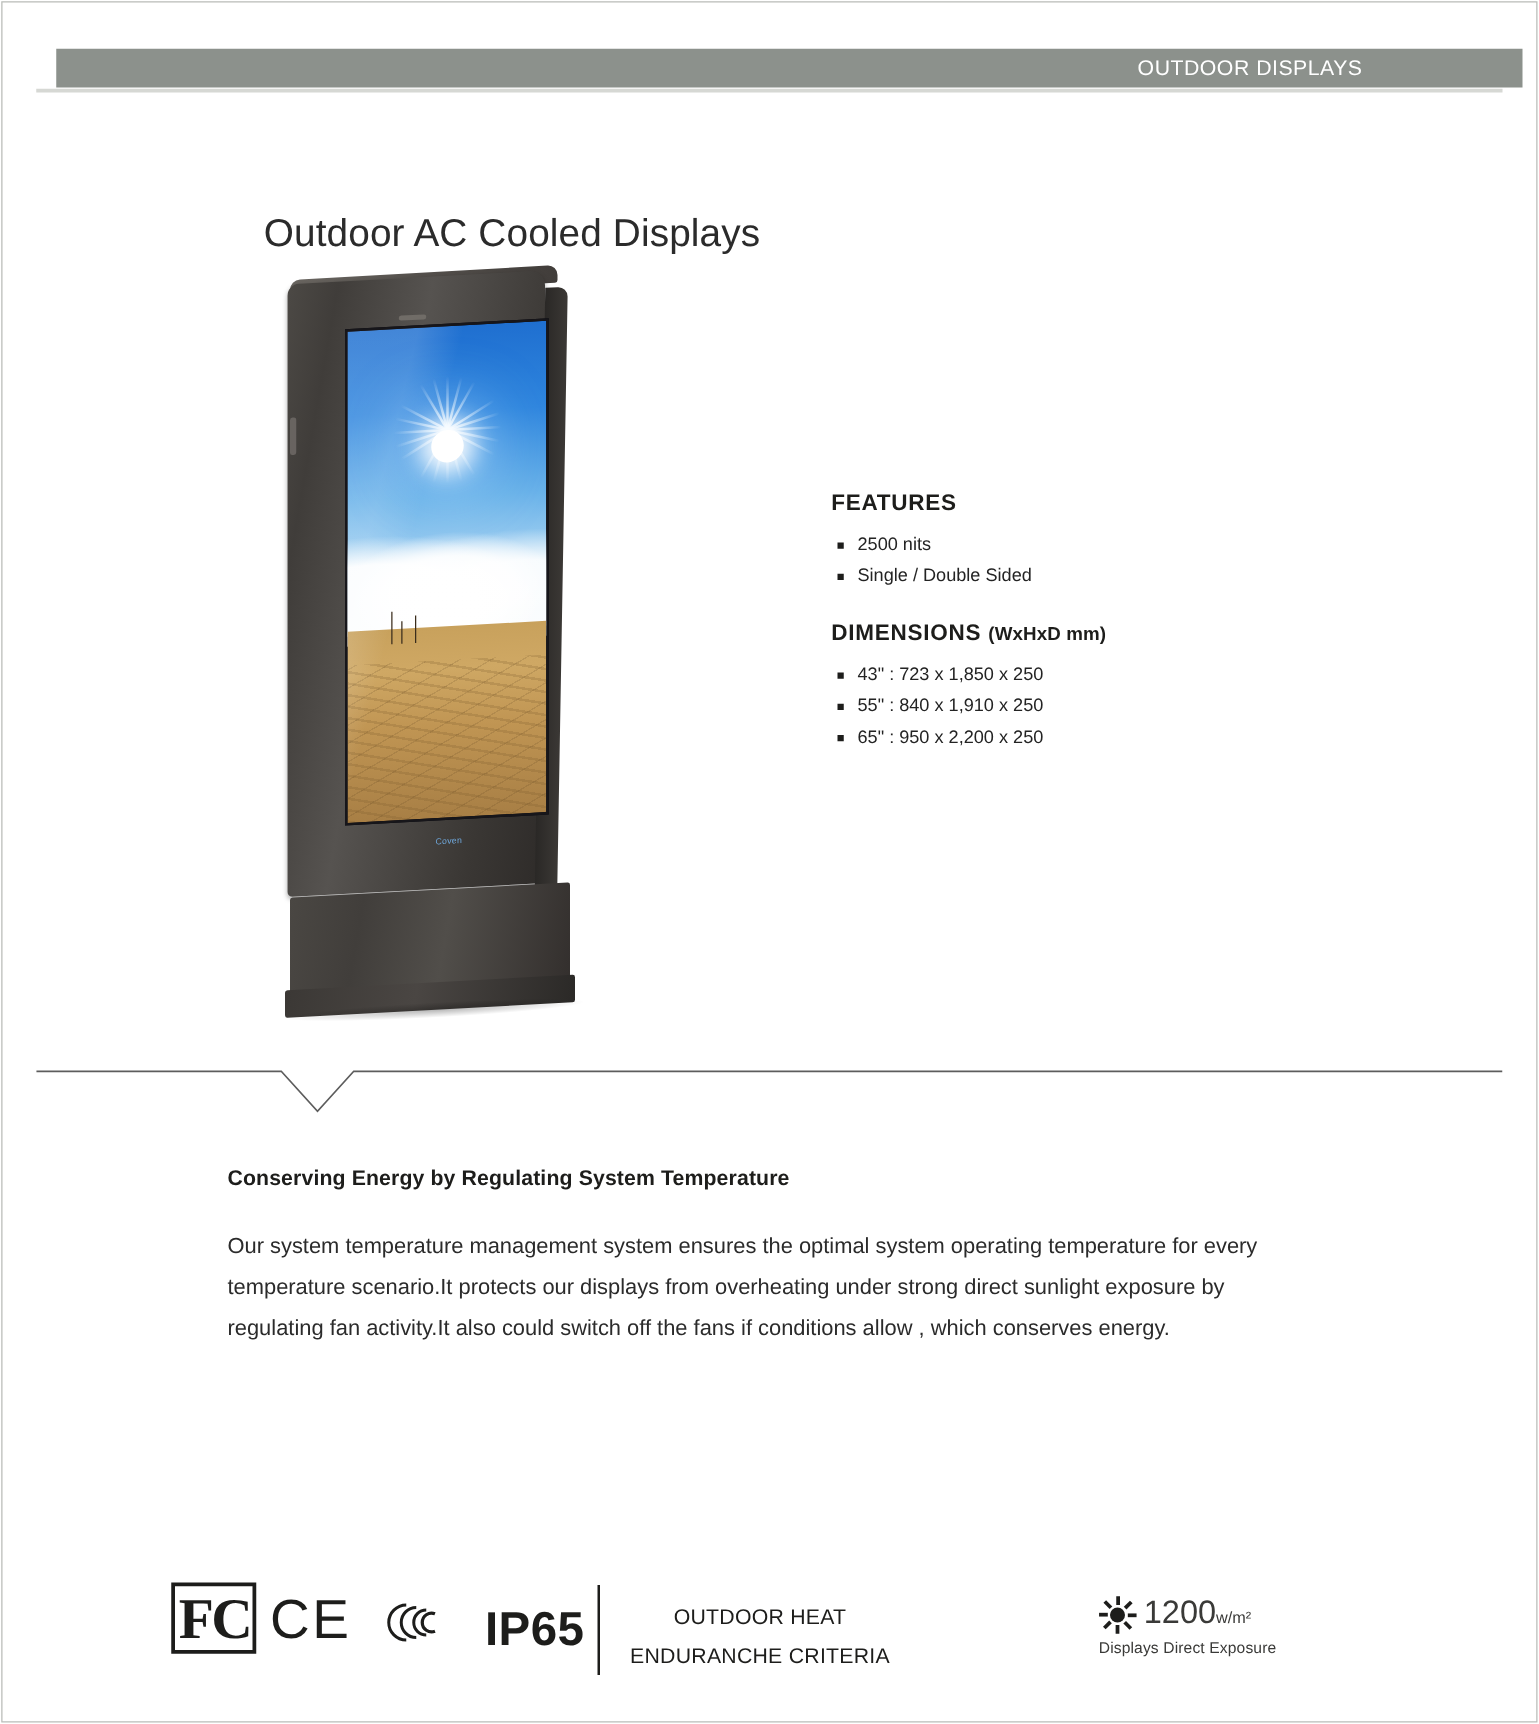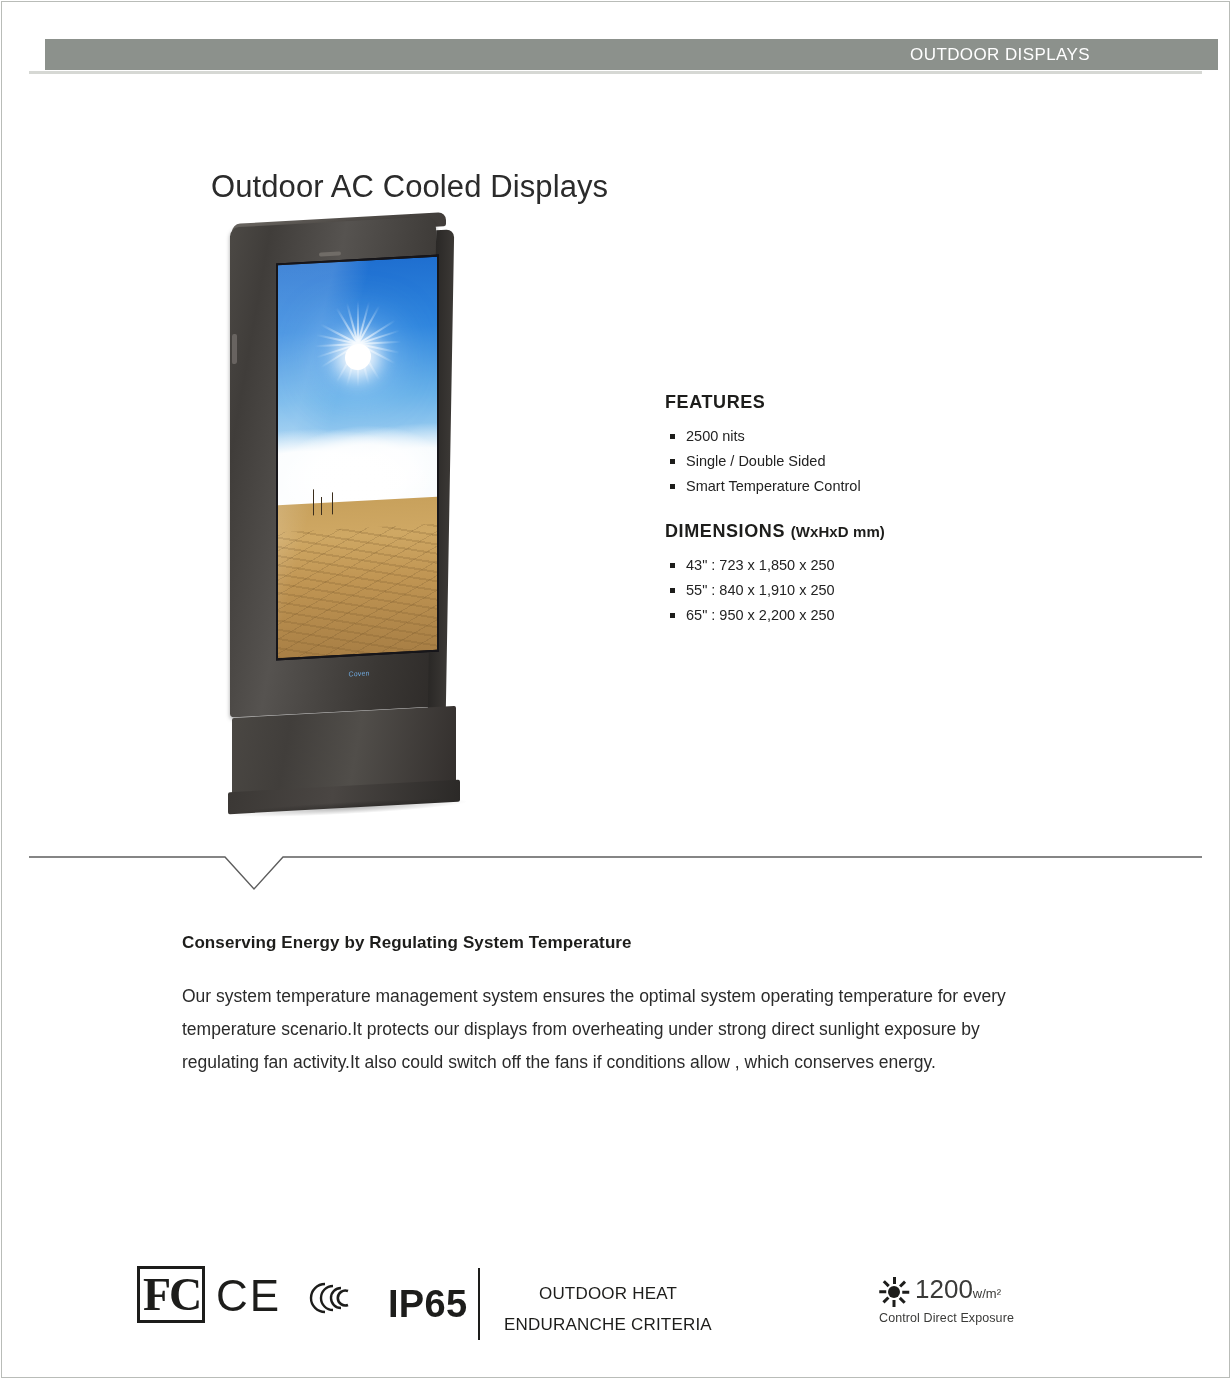--- a/index.html
+++ b/index.html
@@ -512,21 +512,20 @@
     <div class="base"></div>
     <div class="base-foot"></div>
     <div class="base-shadow"></div>
   </div>
 
   <div class="spec-block">
     <div class="spec-heading">FEATURES</div>
     <ul class="spec-list">
       <li><span class="bullet"></span><span>2500 nits</span></li>
       <li><span class="bullet"></span><span>Single / Double Sided</span></li>
-      <li><span class="bullet"></span><span>Smart Temperature Control</span></li>
     </ul>
 
     <div class="spec-heading dims">
       <span>DIMENSIONS</span>
       <span class="sub">(WxHxD mm)</span>
     </div>
     <ul class="spec-list">
       <li><span class="bullet"></span><span>43" : 723 x 1,850 x 250</span></li>
       <li><span class="bullet"></span><span>55" : 840 x 1,910 x 250</span></li>
       <li><span class="bullet"></span><span>65" : 950 x 2,200 x 250</span></li>
@@ -577,17 +576,17 @@
           <div class="sray" style="transform:rotate(45deg)"></div>
           <div class="sray" style="transform:rotate(90deg)"></div>
           <div class="sray" style="transform:rotate(135deg)"></div>
           <div class="sray" style="transform:rotate(180deg)"></div>
           <div class="sray" style="transform:rotate(225deg)"></div>
           <div class="sray" style="transform:rotate(270deg)"></div>
           <div class="sray" style="transform:rotate(315deg)"></div>
         </div>
         <div class="temp-value"><span>1200</span><span class="unit">w/m²</span></div>
       </div>
-      <div class="metric-caption">Control Direct Exposure</div>
+      <div class="metric-caption">Displays Direct Exposure</div>
     </div>
 
   </div>
 </div>
 
 </body></html>

